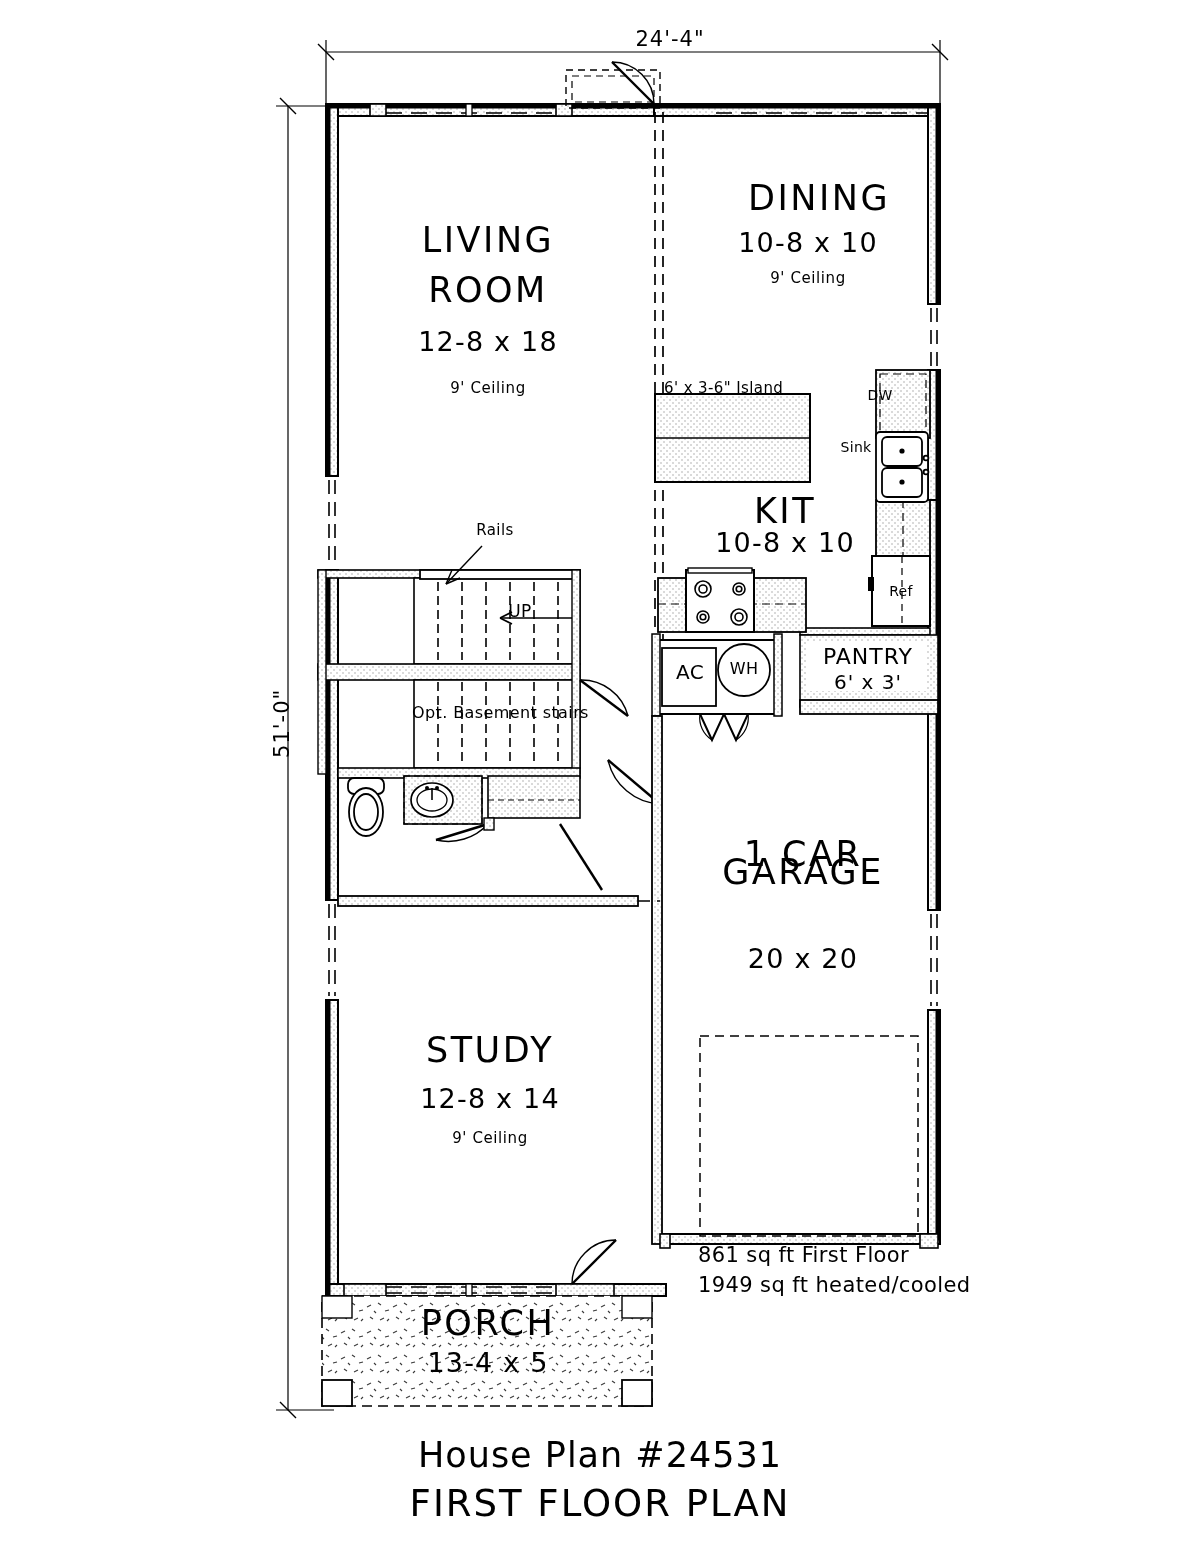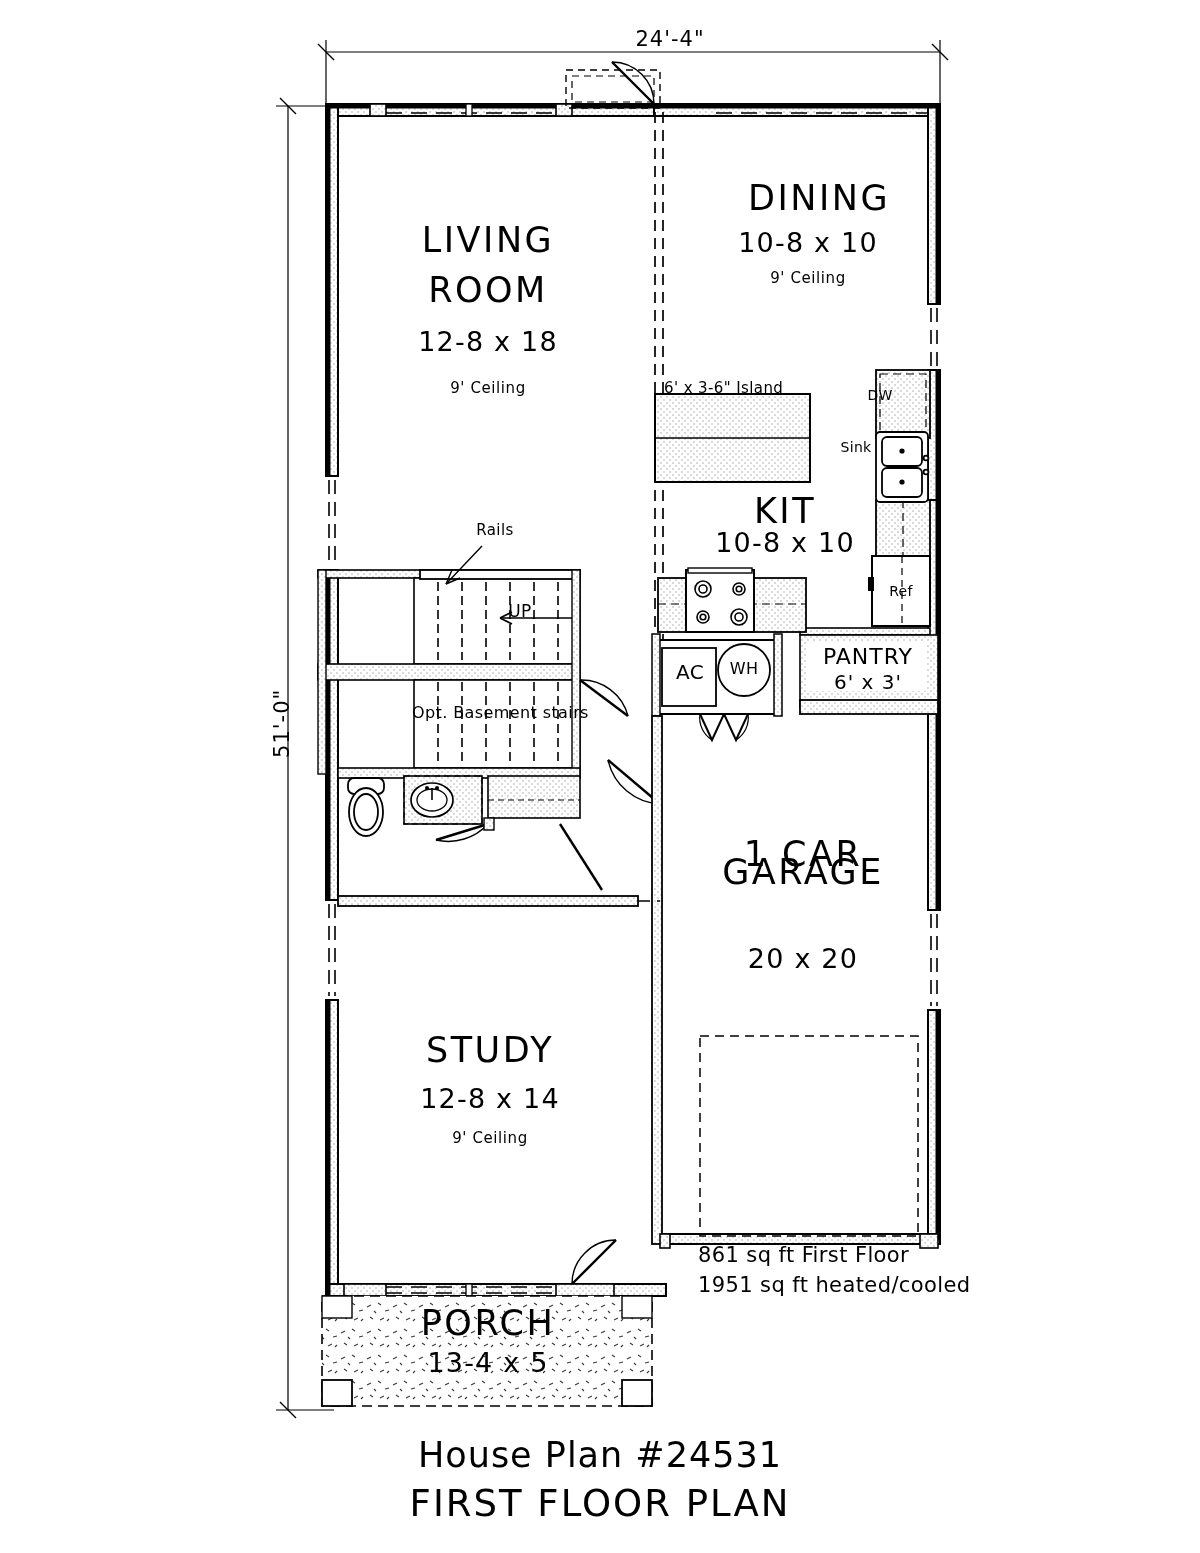--- a/index.html
+++ b/index.html
@@ -342,19 +342,19 @@
 
 <div class="lbl room-name" style="left:400px;top:1032px;width:180px;">STUDY</div>
 <div class="lbl room-dim" style="left:400px;top:1084px;width:180px;">12-8 x 14</div>
 <div class="lbl room-ceil" style="left:400px;top:1130px;width:180px;">9' Ceiling</div>
 
 <div class="lbl room-name" style="left:398px;top:1305px;width:180px;">PORCH</div>
 <div class="lbl room-dim" style="left:398px;top:1348px;width:180px;">13-4 x 5</div>
 
 <div class="lbl sqft" style="left:698px;top:1240px;width:300px;">
   <div>861 sq ft First Floor</div>
-  <div>1951 sq ft heated/cooled</div>
+  <div>1949 sq ft heated/cooled</div>
 </div>
 
 <div class="lbl title1" style="left:300px;top:1437px;width:600px;">House Plan #24531</div>
 <div class="lbl title2" style="left:300px;top:1484px;width:600px;">FIRST FLOOR PLAN</div>
 
 </div>
 
 </body></html>

